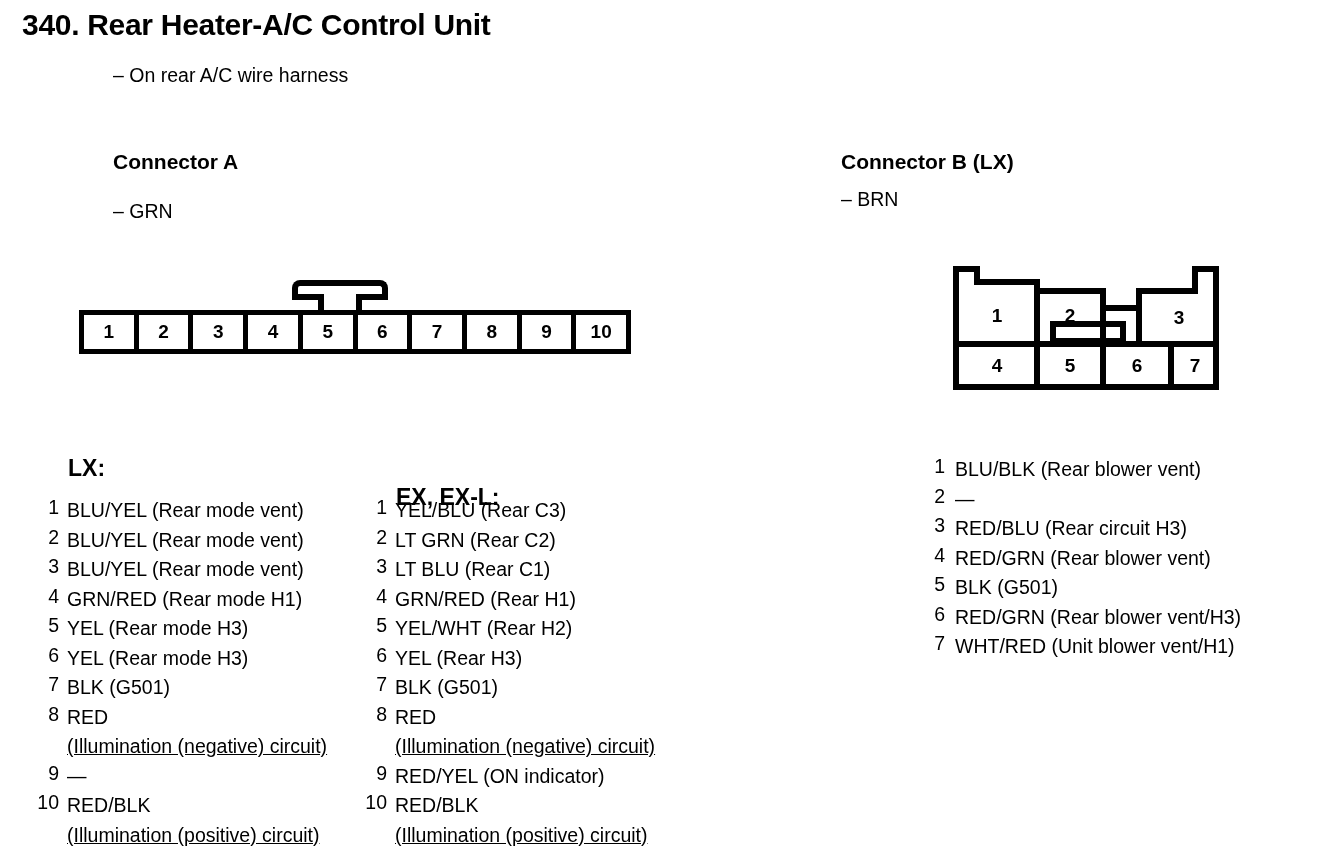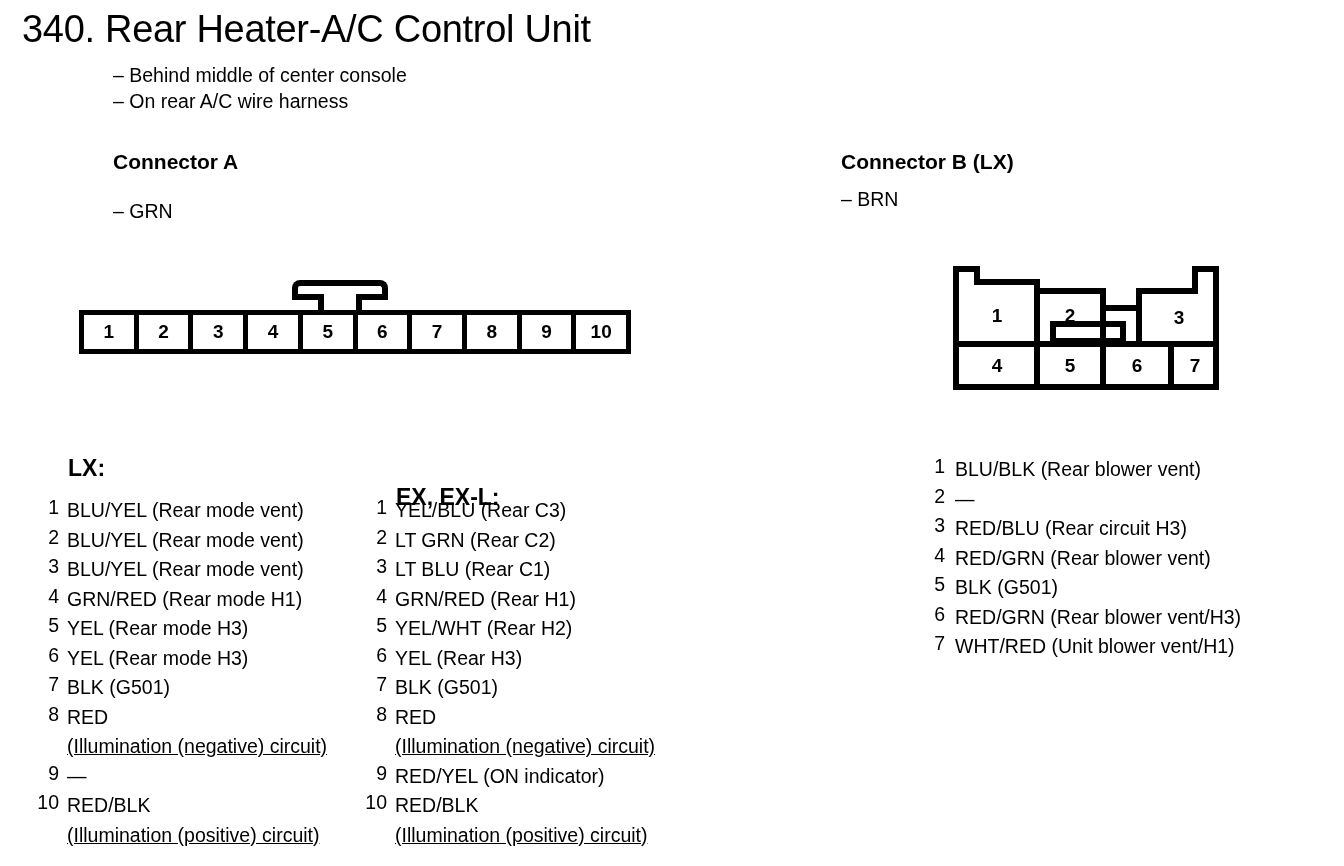--- a/index.html
+++ b/index.html
@@ -7,21 +7,21 @@
     width:1344px;height:866px;position:relative;overflow:hidden;
     font-family:"Liberation Sans","DejaVu Sans",sans-serif;
     color:#000000;
     -webkit-font-smoothing:none;
   }
   .abs{position:absolute;}
 
   
   #page-title{
     left:22px; top:8px;
-    font-size:38px; font-weight:normal; letter-spacing:-0.3px;
+    font-size:30px; font-weight:bold; letter-spacing:-0.3px;
     white-space:nowrap;
   }
   #location-notes{
     left:113px; top:62px;
     font-size:19.5px; line-height:26px;
     white-space:nowrap;
   }
   .note-line{display:block;}
 
   
@@ -98,21 +98,20 @@
   #connB-list{left:933px;top:455px;width:360px;}
   #connB-list .pinrow .num{width:12px;}
   #connB-list .pinrow .val{padding-left:22px;}
 </style>
 </head>
 <body>
 
 <div class="abs" id="page-title">340. Rear Heater-A/C Control Unit</div>
 
 <div class="abs" id="location-notes">
-  <span class="note-line">– Behind middle of center console</span>
   <span class="note-line">– On rear A/C wire harness</span>
 </div>
 
 <div class="abs conn-head" id="connA-title">Connector A</div>
 <div class="abs conn-sub" id="connA-color">– GRN</div>
 
 <div class="abs conn-head" id="connB-title">Connector B (LX)</div>
 <div class="abs conn-sub" id="connB-color">– BRN</div>
 
 <div class="abs" id="connA-figure">

